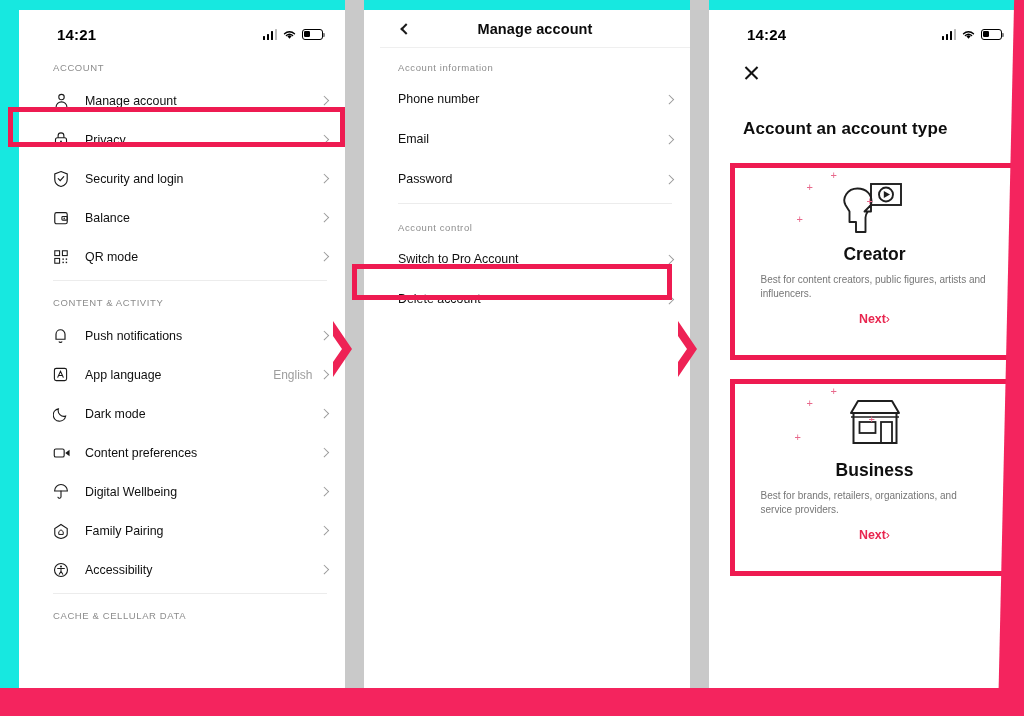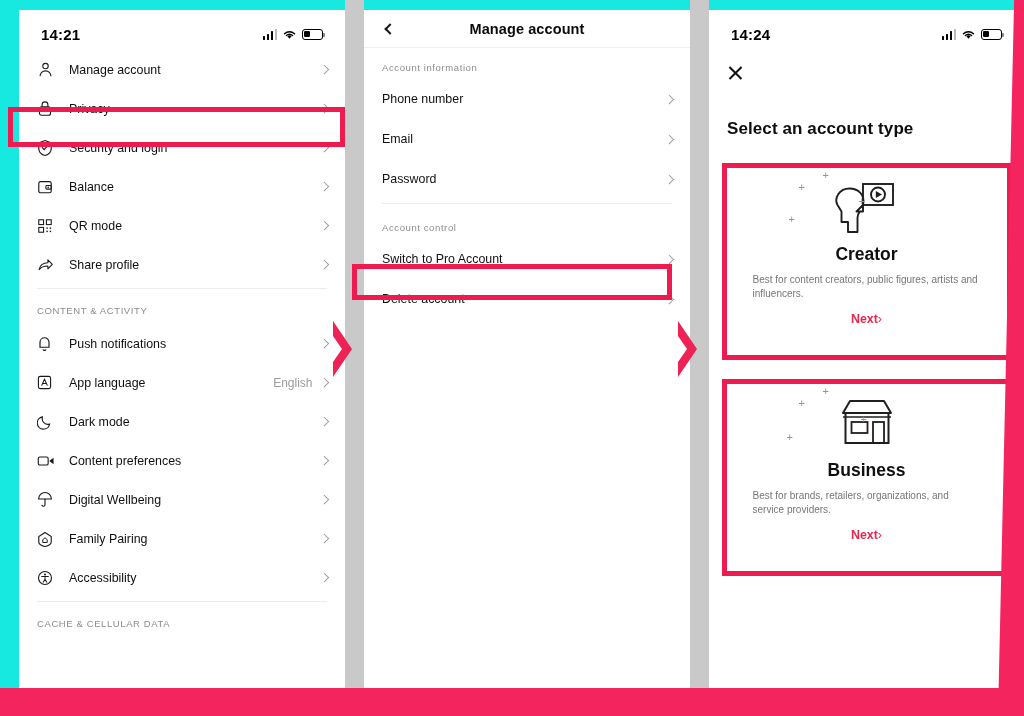--- a/index.html
+++ b/index.html
@@ -30,20 +30,21 @@
     background: #F4245E; z-index: 28;
     clip-path: polygon(100% 0, 100% 100%, 35% 100%, 100% 14%);
   }
 
   
   .phone {
     position: absolute; top: 10px;
     background: #ffffff;
     overflow: hidden;
     z-index: 10;
+    padding-left: 16px;
   }
   #phone1 { left: 19px;  width: 326px; height: 700px; }
   #phone2 { left: 364px; width: 326px; height: 700px; }
   #phone3 { left: 709px; width: 315px; height: 700px; }
 
   .gutter {
     position: absolute; top: 0; width: 19px; height: 716px;
     background: #C9C9C9; z-index: 9;
   }
   #gutter1 { left: 345px; }
@@ -184,20 +185,21 @@
           <path d="M2.6 5.1 A8 8 0 0 1 13.4 5.1" stroke="#000" stroke-width="1.6" fill="none" stroke-linecap="round"></path>
           <path d="M4.6 7.1 A5.2 5.2 0 0 1 11.4 7.1" stroke="#000" stroke-width="1.5" fill="none" stroke-linecap="round"></path>
         </svg>
         <span class="batt">
             <span></span>
           </span>
       </div>
     </div>
 
 
+    <div class="sect">ACCOUNT</div>
 
     <div class="row">
       <span class="ico">
         <svg width="17" height="17" viewBox="0 0 20 20">
             <circle cx="10" cy="6" r="3.2" stroke="#1a1a1a" stroke-width="1.3" fill="none"></circle>
             <path d="M3.6 18 a6.4 6.4 0 0 1 12.8 0" stroke="#1a1a1a" stroke-width="1.3" fill="none"></path>
           </svg>
       </span>
       <span class="lbl">Manage account</span>
       <i class="chev-right"></i>
@@ -247,29 +249,20 @@
           <rect x="10.6" y="10.6" width="1.6" height="1.6" fill="#1a1a1a"></rect>
           <rect x="14.3" y="10.6" width="1.6" height="1.6" fill="#1a1a1a"></rect>
           <rect x="10.6" y="14.3" width="1.6" height="1.6" fill="#1a1a1a"></rect>
           <rect x="14.3" y="14.3" width="1.6" height="1.6" fill="#1a1a1a"></rect>
         </svg>
       </span>
       <span class="lbl">QR mode</span>
       <i class="chev-right"></i>
     </div>
 
-    <div class="row">
-      <span class="ico">
-        <svg width="17" height="16" viewBox="0 0 20 18">
-            <path d="M2.5 14.5 C3.5 8.5 8 6.5 12.8 6.4 V3 L18 8.3 l-5.2 5.2 V10.2 C8.6 10.2 4.8 11.4 2.5 14.5 Z" stroke="#1a1a1a" stroke-width="1.25" fill="none" stroke-linejoin="round"></path>
-          </svg>
-      </span>
-      <span class="lbl">Share profile</span>
-      <i class="chev-right"></i>
-    </div>
 
     <div class="divider"></div>
 
     <div class="sect">CONTENT &amp; ACTIVITY</div>
 
     <div class="row">
       <span class="ico">
         <svg width="15" height="17" viewBox="0 0 16 18">
             <path d="M3.2 13 V7.7 a4.8 4.8 0 0 1 9.6 0 V13 Z" stroke="#1a1a1a" stroke-width="1.25" fill="none"></path>
             <path d="M6.3 15.3 a1.9 1.9 0 0 0 3.4 0" stroke="#1a1a1a" stroke-width="1.25" fill="none"></path>
@@ -420,21 +413,21 @@
           <path d="M4.6 7.1 A5.2 5.2 0 0 1 11.4 7.1" stroke="#000" stroke-width="1.5" fill="none" stroke-linecap="round"></path>
         </svg>
         <span class="batt">
             <span></span>
           </span>
       </div>
     </div>
 
     <div class="close-x"></div>
 
-    <div class="p3-title">Select an account type</div>
+    <div class="p3-title">Account an account type</div>
 
     <div class="card" id="card-creator">
       <div class="card-icon">
         <span class="sparkle" style="left:96px; top:2px;">+</span>
         <span class="sparkle" style="left:72px; top:14px;">+</span>
         <span class="sparkle" style="left:132px; top:28px;">+</span>
         <span class="sparkle" style="left:62px; top:46px;">+</span>
         <svg width="78" height="62" viewBox="0 0 78 62">
           <path d="M20 58 V48 H13.5 V37.5 L9.5 31 C6 24.5 11 14.5 21.5 14.5 c9 0 14 6 14 12.5 0 8-6 11-6 16.5 V58 Z" stroke="#1f1f1f" stroke-width="1.9" fill="none" stroke-linejoin="round"></path>
           <rect x="35" y="10" width="30" height="21" stroke="#1f1f1f" stroke-width="1.9" fill="none"></rect>

